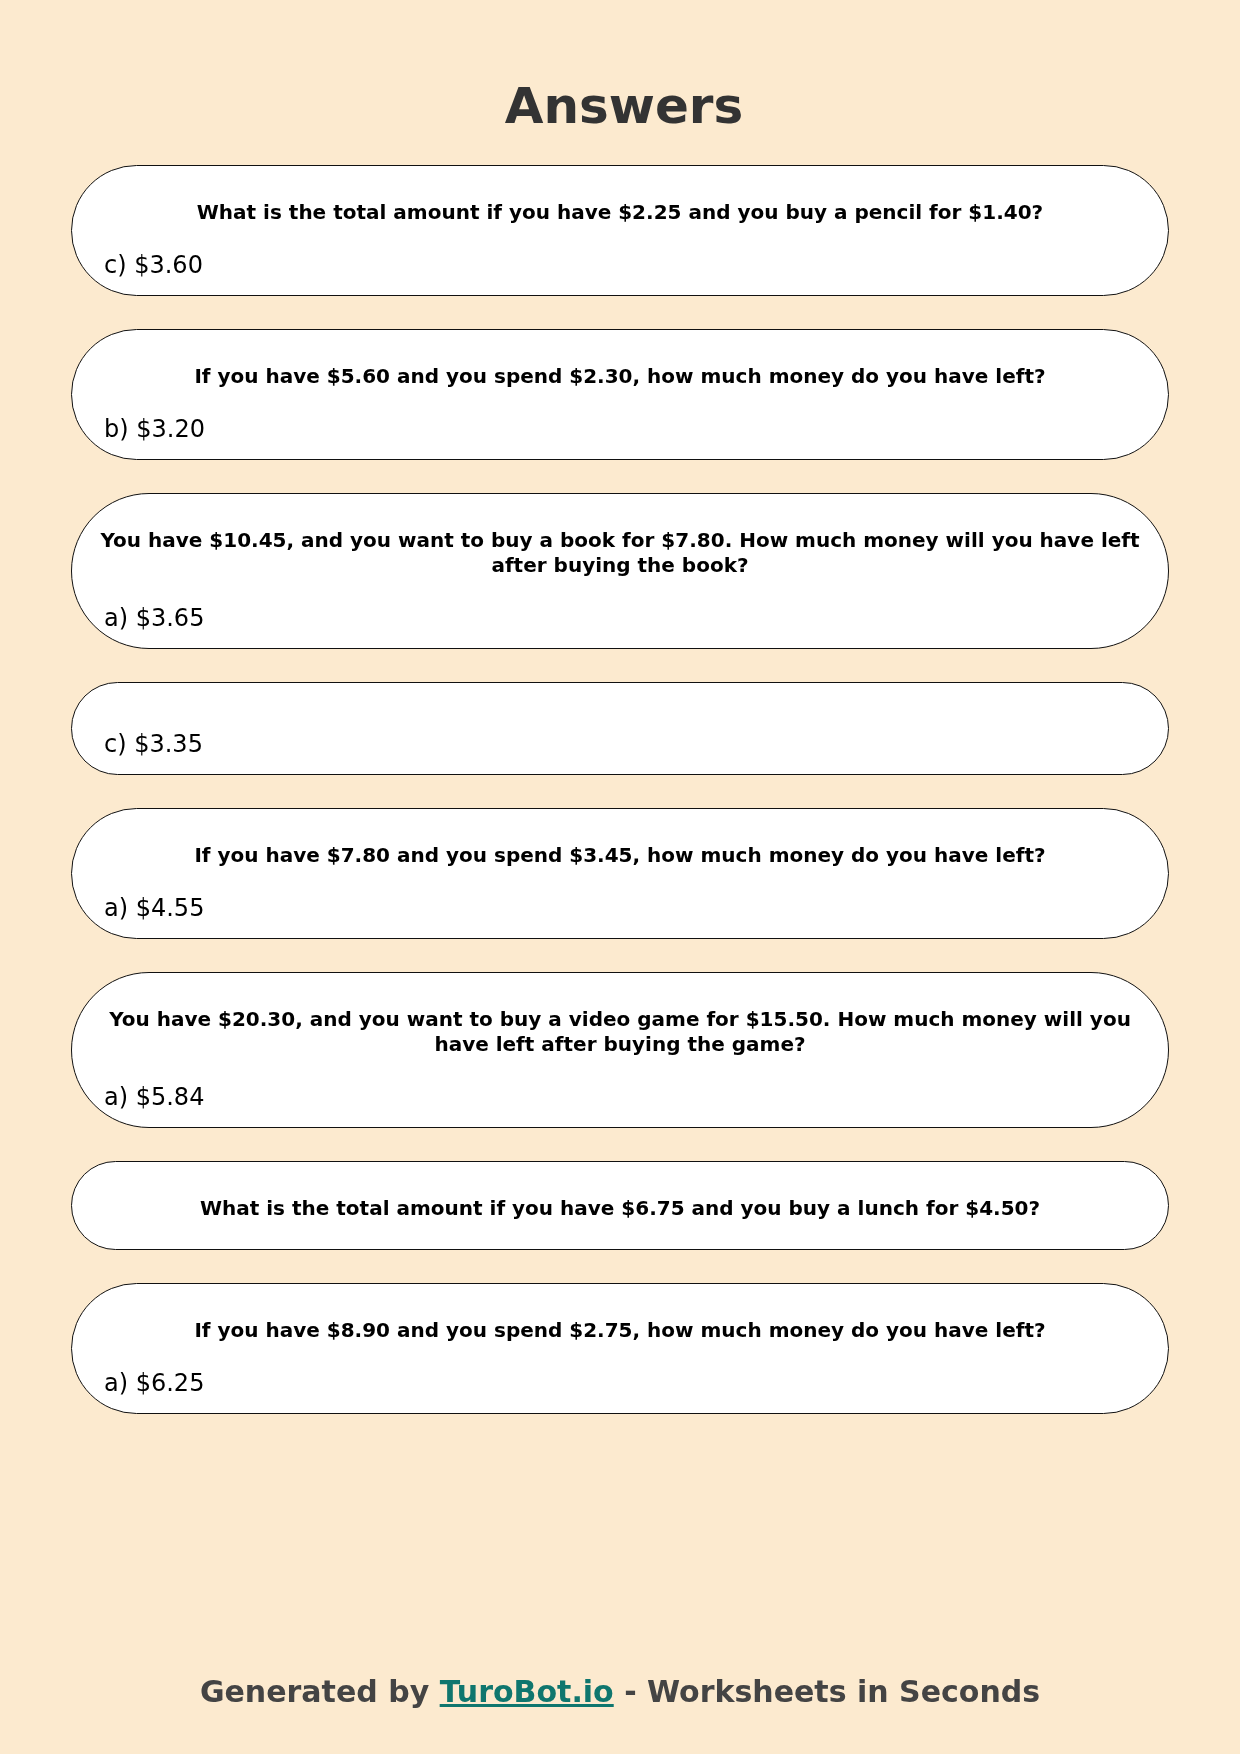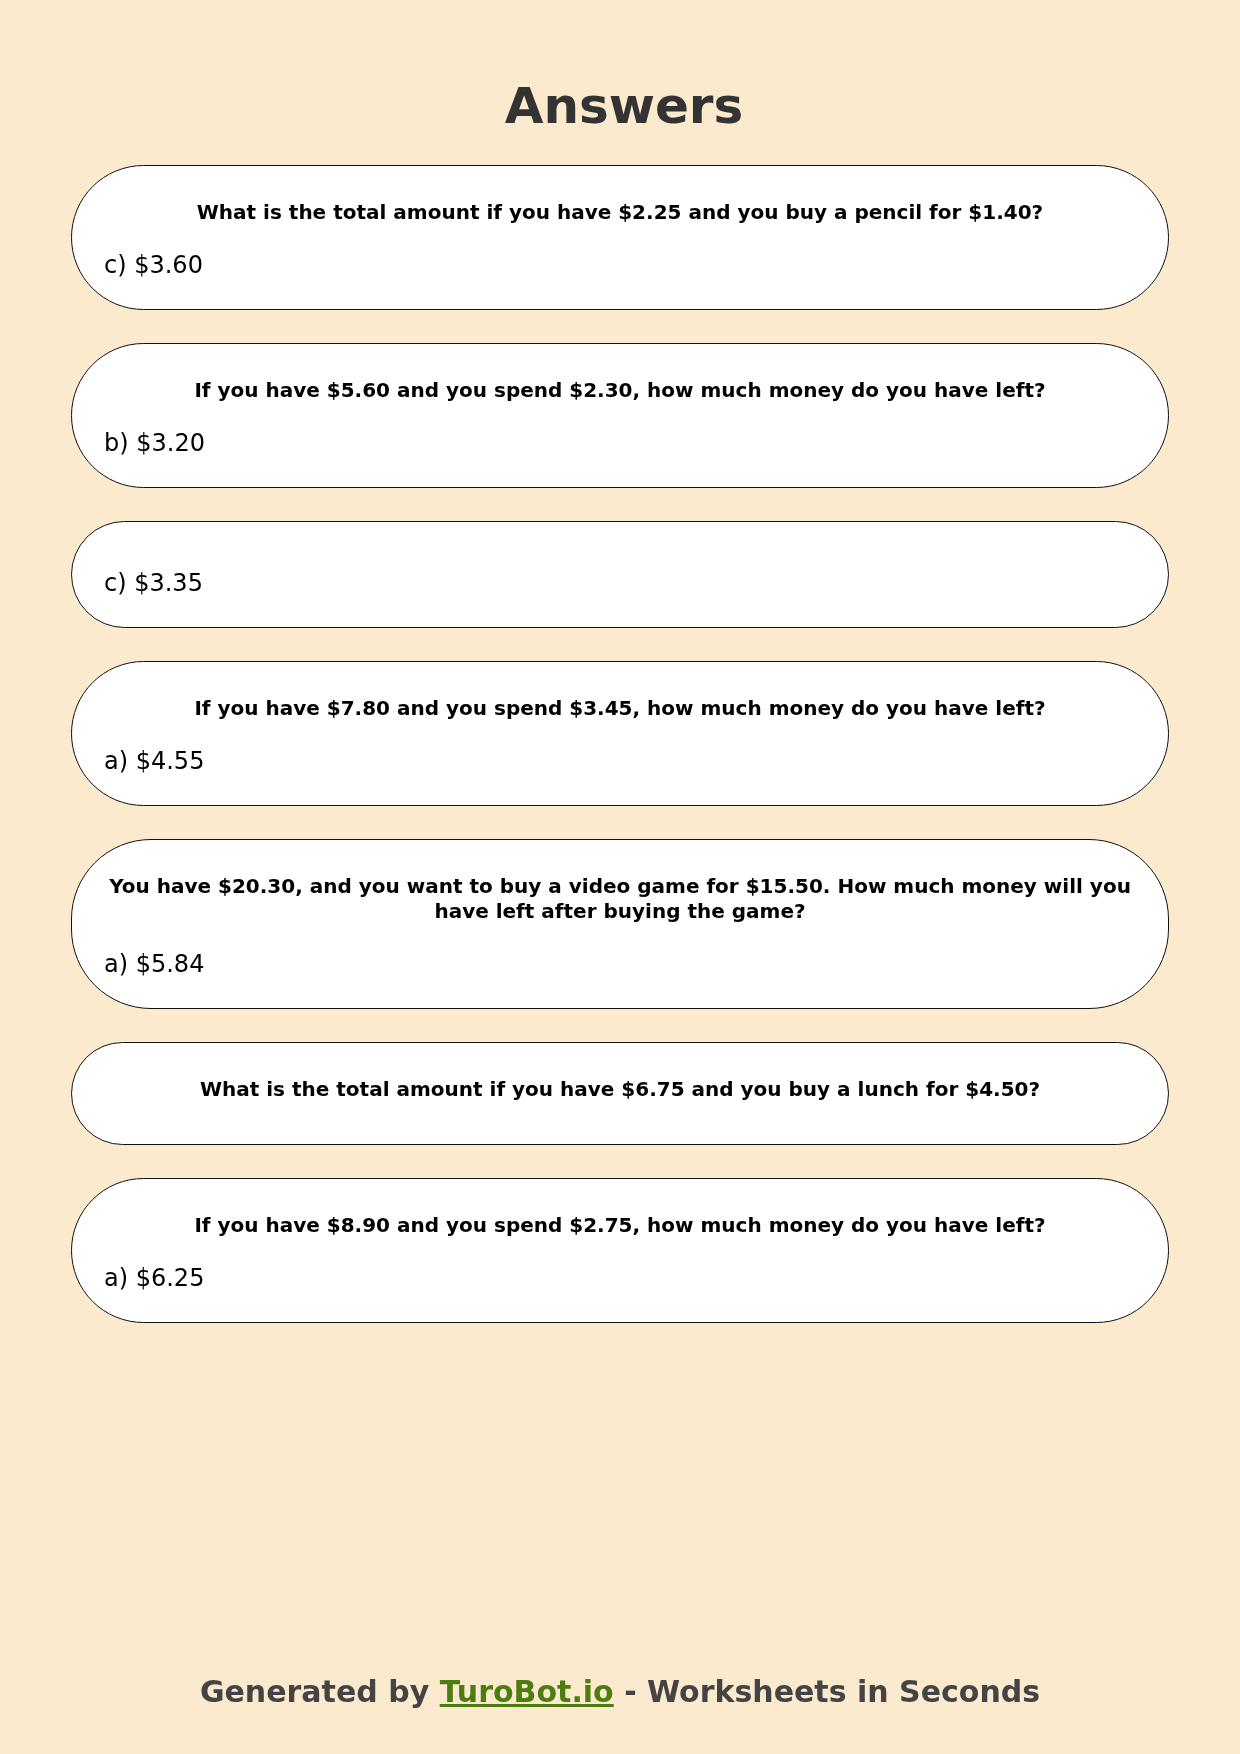--- a/index.html
+++ b/index.html
@@ -17,21 +17,21 @@
     font-weight: bold; font-size: 50px; line-height: 60px;
     color: #333333; margin: 4px;
   }
   .list { position: absolute; left: 71px; top: 165px; width: 1098px; }
   .card {
     box-sizing: border-box;
     width: 1098px;
     background: #ffffff;
     border: 1.5px solid #111111;
     border-radius: 80px;
-    padding: 34px 20px 17px 20px;
+    padding: 34px 20px 3px 20px;
     margin-bottom: 33px;
     position: relative;
   }
   .question {
     font-family: "DejaVu Sans", sans-serif;
     font-weight: bold; font-size: 20px; line-height: 25px;
     color: #000; text-align: center;
     margin: 0 0 25px 0;
   }
   .answer {
@@ -39,35 +39,39 @@
     font-size: 24px; line-height: 30px; color: #000;
     margin: 12px; padding-left: 0;
   }
   .footer {
     position: absolute; left: 0; top: 1672px; width: 1240px;
     text-align: center;
     font-family: "DejaVu Sans", sans-serif;
     font-weight: bold; font-size: 30px; line-height: 40px;
     color: #444444;
   }
-  .footer a { color: #4d7c0f; text-decoration: underline; }
+  .footer a { color: #0f766e; text-decoration: underline; }
 </style>
 </head>
 <body>
 
 <h1 class="title">Answers</h1>
 
 <div class="list">
   <div class="card">
     <p class="question">What is the total amount if you have $2.25 and you buy a pencil for $1.40?</p>
     <p class="answer">c) $3.60</p>
   </div>
   <div class="card">
     <p class="question">If you have $5.60 and you spend $2.30, how much money do you have left?</p>
     <p class="answer">b) $3.20</p>
+  </div>
+  <div class="card">
+    <p class="question">You have $10.45, and you want to buy a book for $7.80. How much money will you have left after buying the book?</p>
+    <p class="answer">a) $3.65</p>
   </div>
   <div class="card">
     <p class="answer">c) $3.35</p>
   </div>
   <div class="card">
     <p class="question">If you have $7.80 and you spend $3.45, how much money do you have left?</p>
     <p class="answer">a) $4.55</p>
   </div>
   <div class="card">
     <p class="question">You have $20.30, and you want to buy a video game for $15.50. How much money will you have left after buying the game?</p>

